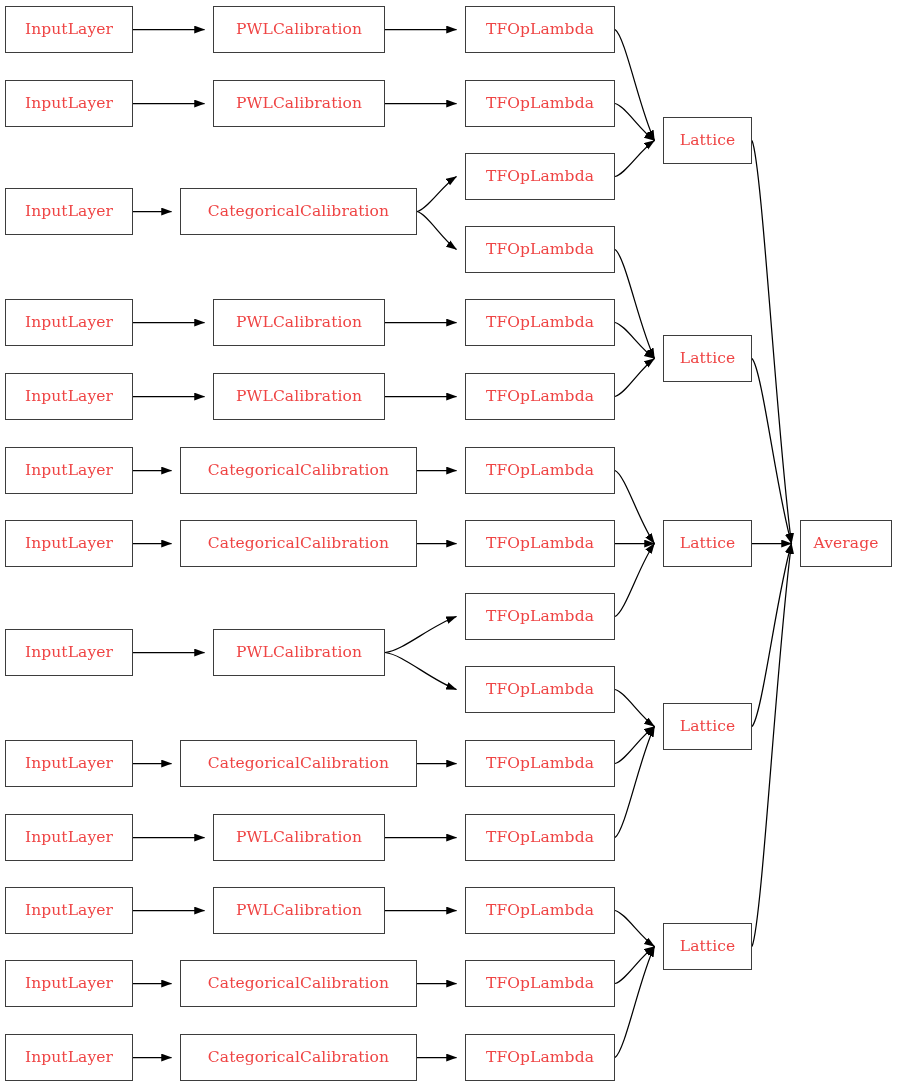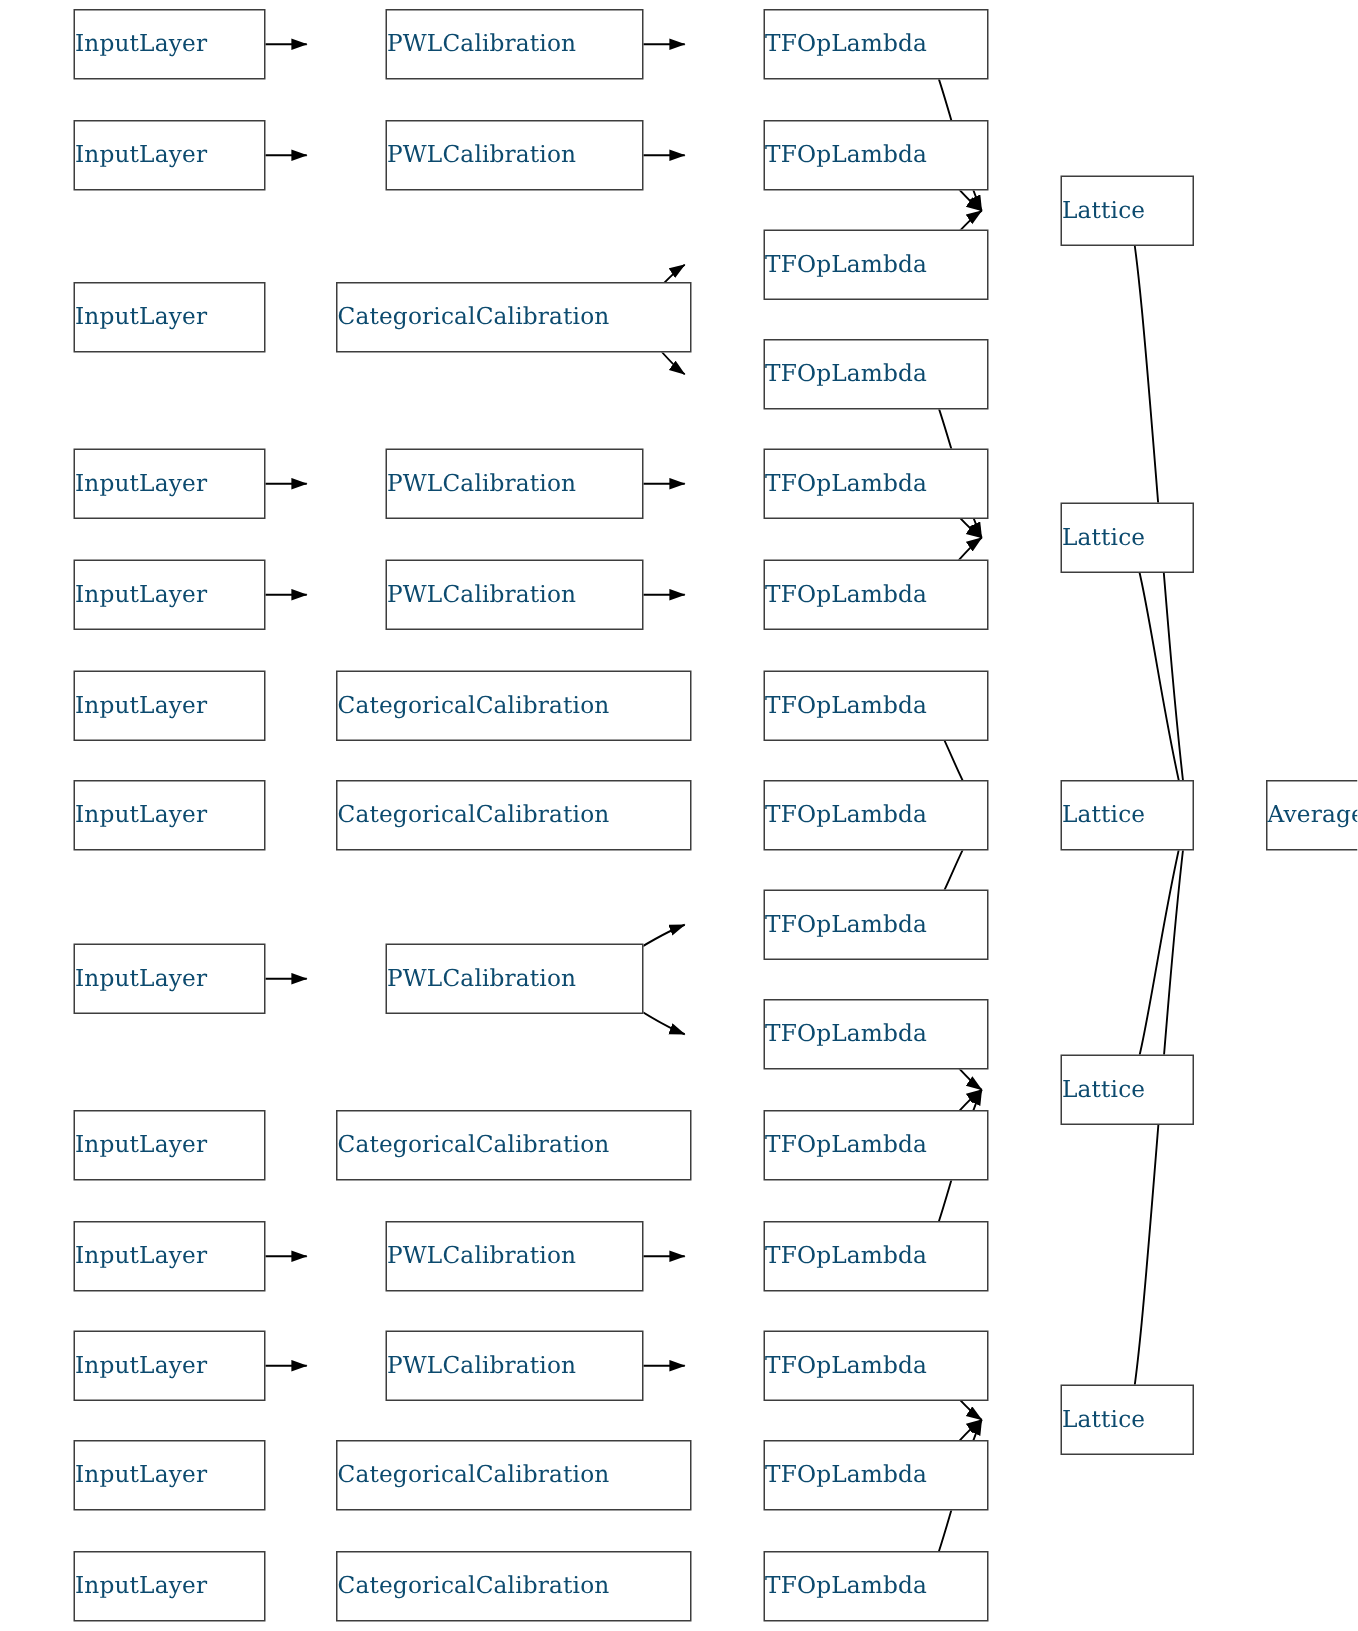--- a/index.html
+++ b/index.html
@@ -10,27 +10,26 @@
     font-family:"DejaVu Serif","Liberation Serif",serif;
     overflow:hidden;
   }
   .node{
     position:absolute;
     box-sizing:border-box;
     border:1px solid #3d3d3d;
     background:#ffffff;
     display:flex;
     align-items:center;
-    justify-content:flex-start;
+    justify-content:center;
     font-size:15.5px;
-    color:#0c4a6e;
+    color:#ef4444;
     line-height:1;
     white-space:nowrap;
     letter-spacing:0.1px;
-    margin-left:44px;
   }
   #edges{
     position:absolute;
     left:0;top:0;
     width:905px;height:1087px;
     pointer-events:none;
   }
 </style>
 </head>
 <body>

